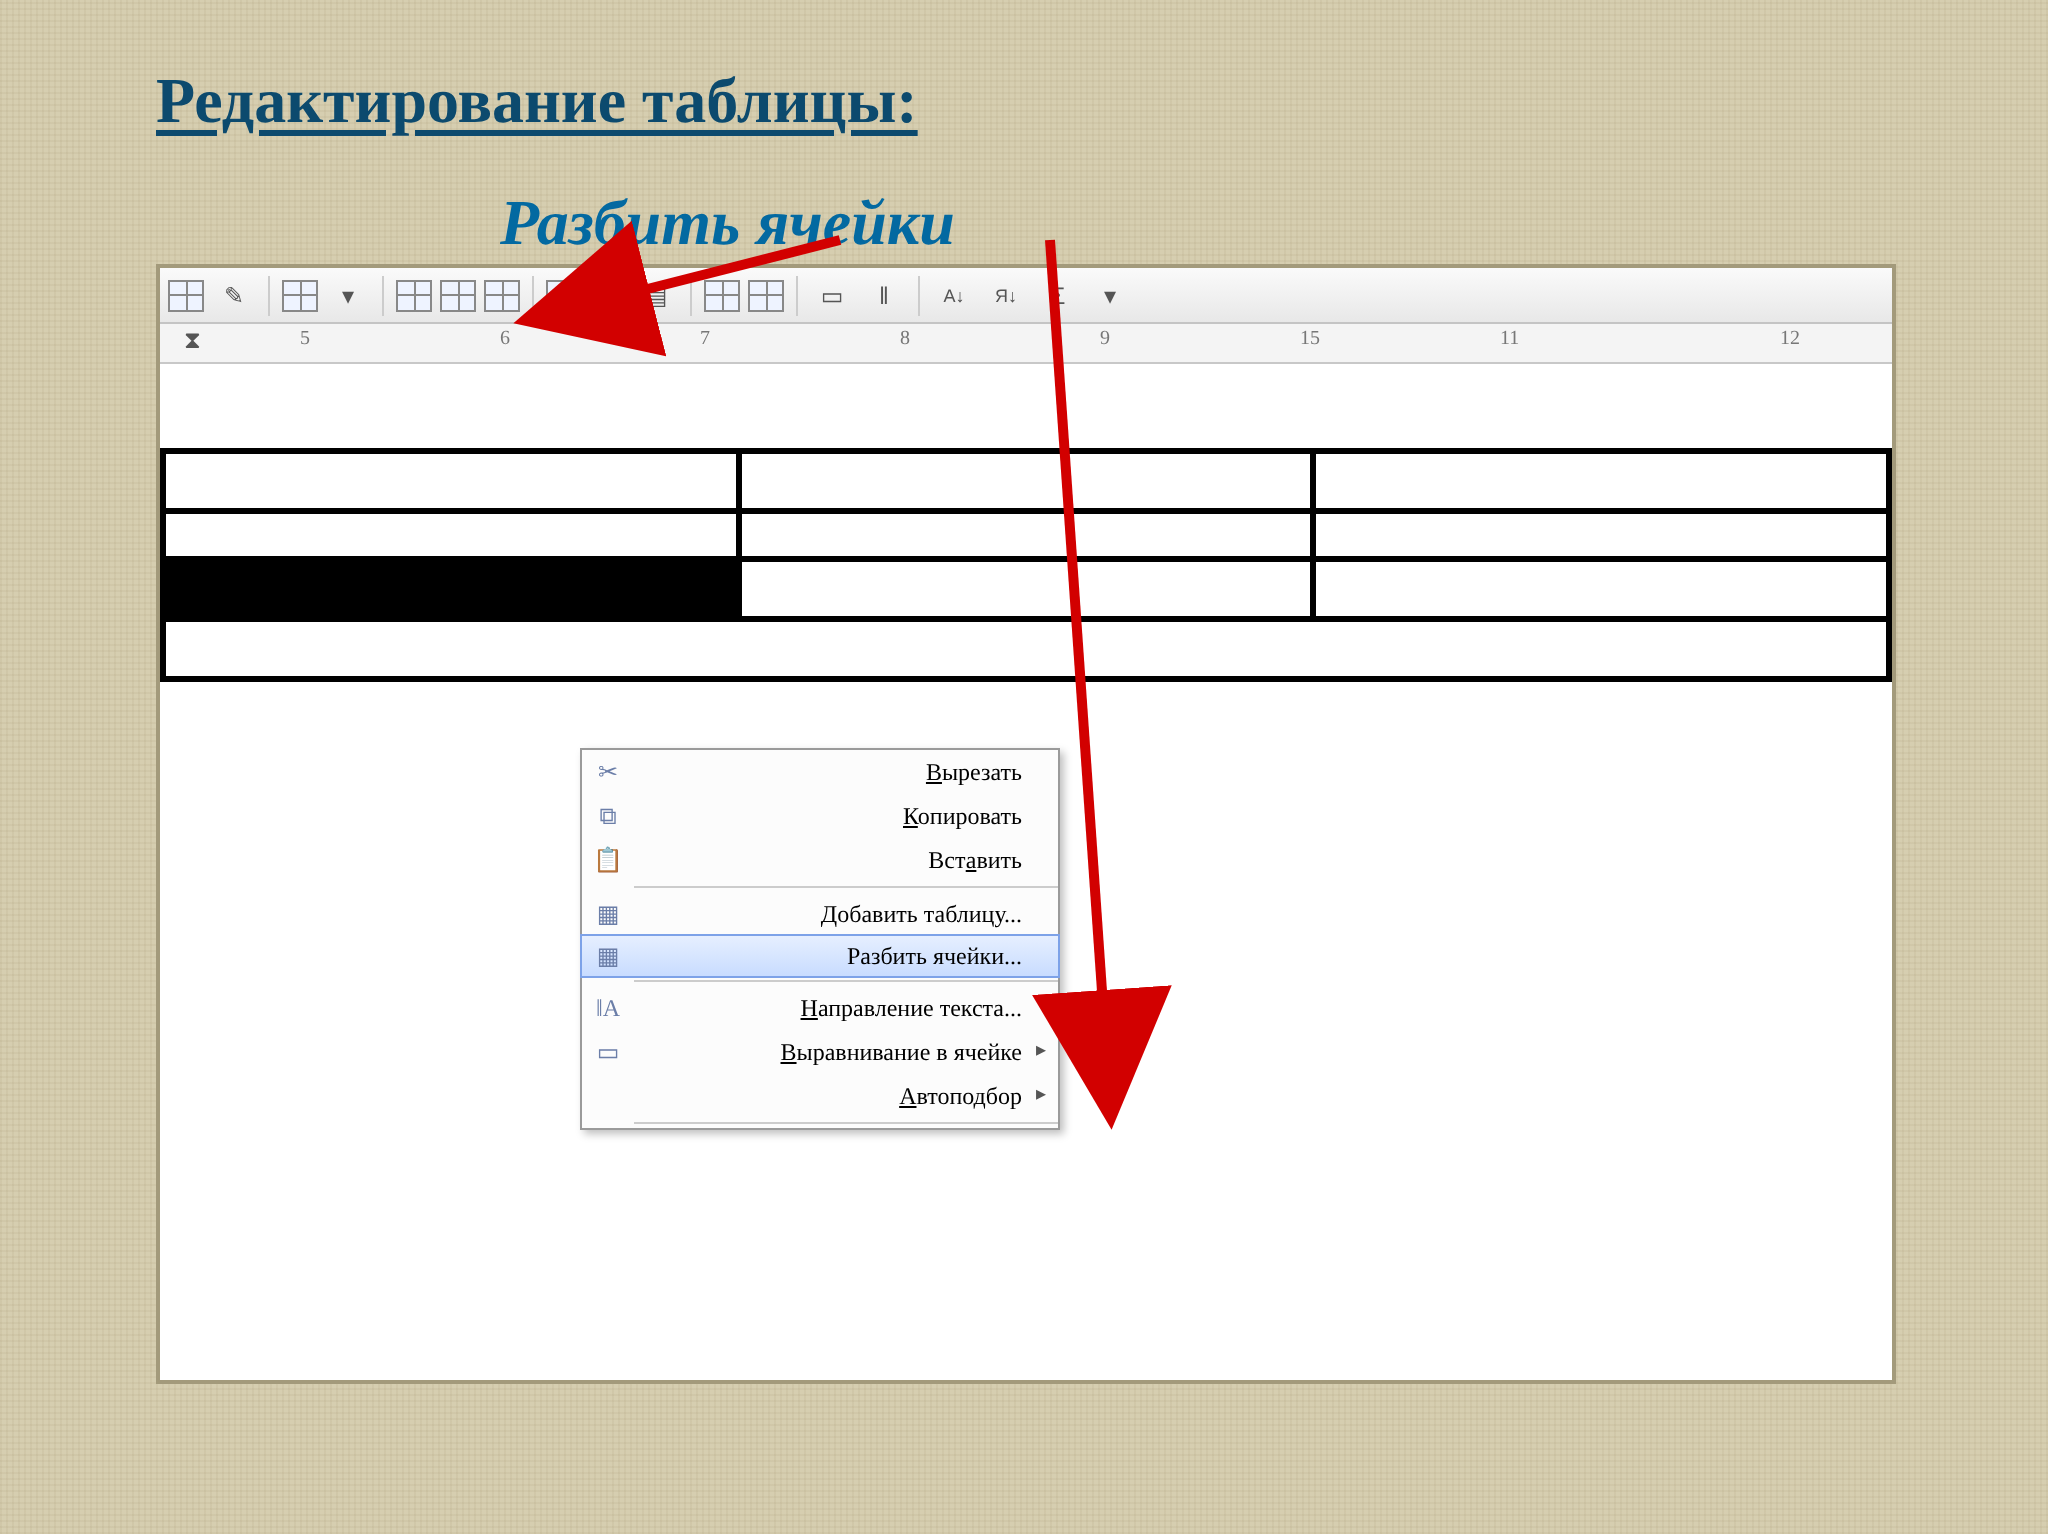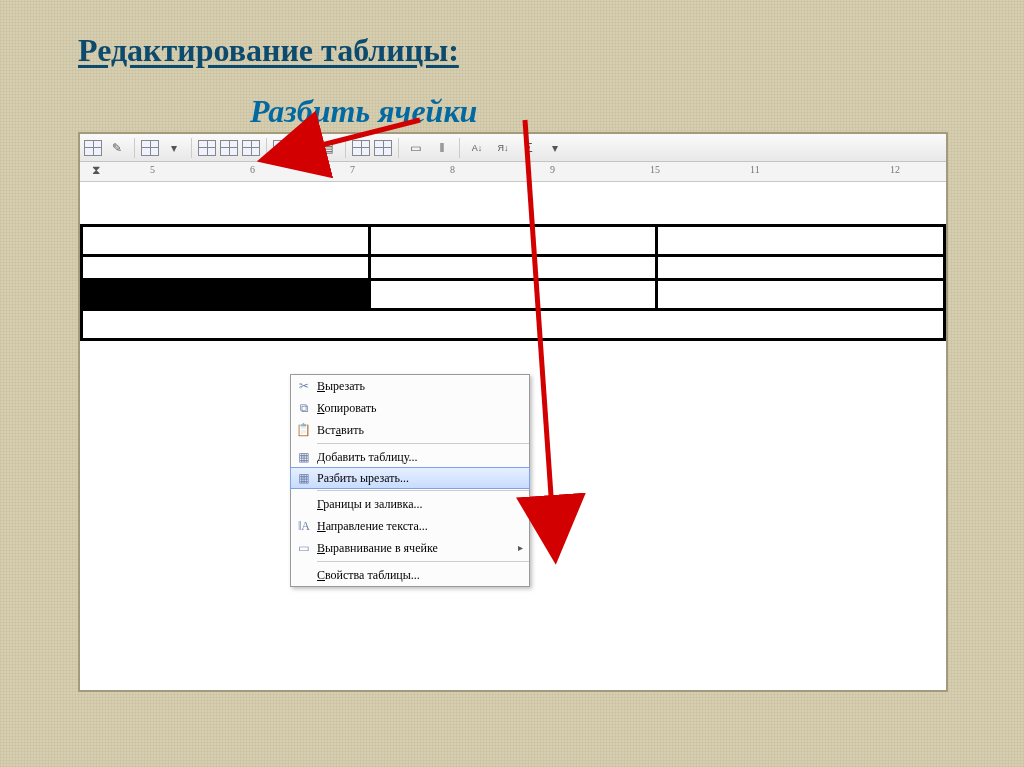--- a/index.html
+++ b/index.html
@@ -112,21 +112,21 @@
   .ctx .row {
     display:flex; align-items:center;
     height:22px;
     padding-right:18px;
     position:relative;
   }
   .ctx .ico {
     width:26px; display:flex; align-items:center; justify-content:center;
     color:#6b7ea8; font-size:12px;
   }
-  .ctx .txt { flex:1; color:#000; }
+  .ctx .txt { flex:1; color:#000;text-align:right; }
   .ctx .txt u { text-decoration: underline; }
   .ctx .sub::after { content:"▸"; position:absolute; right:6px; font-size:10px; color:#555; }
   .ctx hr { border:0; border-top:1px solid #ccc; margin:2px 0 2px 26px; }
   .ctx .row.hl {
     background: linear-gradient(#e6efff,#c8dcff);
     border:1px solid #7da2e8;
     margin:-1px;
     height:22px;
   }
 
@@ -219,40 +219,36 @@
       <span class="ico">📋</span>
       <span class="txt">Вст<u>а</u>вить</span>
     </div>
     <hr>
     <div class="row">
       <span class="ico">▦</span>
       <span class="txt"><u>Д</u>обавить таблицу...</span>
     </div>
     <div class="row hl">
       <span class="ico">▦</span>
-      <span class="txt">Разбить ырезать...</span>
+      <span class="txt">Разбить ячейки...</span>
     </div>
     <hr>
-    <div class="row">
-      <span class="ico"></span>
-      <span class="txt"><u>Г</u>раницы и заливка...</span>
-    </div>
     <div class="row">
       <span class="ico">‖А</span>
       <span class="txt"><u>Н</u>аправление текста...</span>
     </div>
     <div class="row sub">
       <span class="ico">▭</span>
       <span class="txt"><u>В</u>ыравнивание в ячейке</span>
     </div>
+    <div class="row sub">
+      <span class="ico"></span>
+      <span class="txt"><u>А</u>втоподбор</span>
+    </div>
     <hr>
-    <div class="row">
-      <span class="ico"></span>
-      <span class="txt"><u>С</u>войства таблицы...</span>
-    </div>
   </div>
 
 <svg class="arrows">
   <defs>
     <marker id="ah" markerWidth="14" markerHeight="14" refX="3" refY="7" orient="auto">
       <path d="M0,0 L14,7 L0,14 Z" fill="#d20000"></path>
     </marker>
   </defs>
 
   <line x1="420" y1="120" x2="310" y2="148" stroke="#d20000" stroke-width="5" marker-end="url(#ah)"></line>

